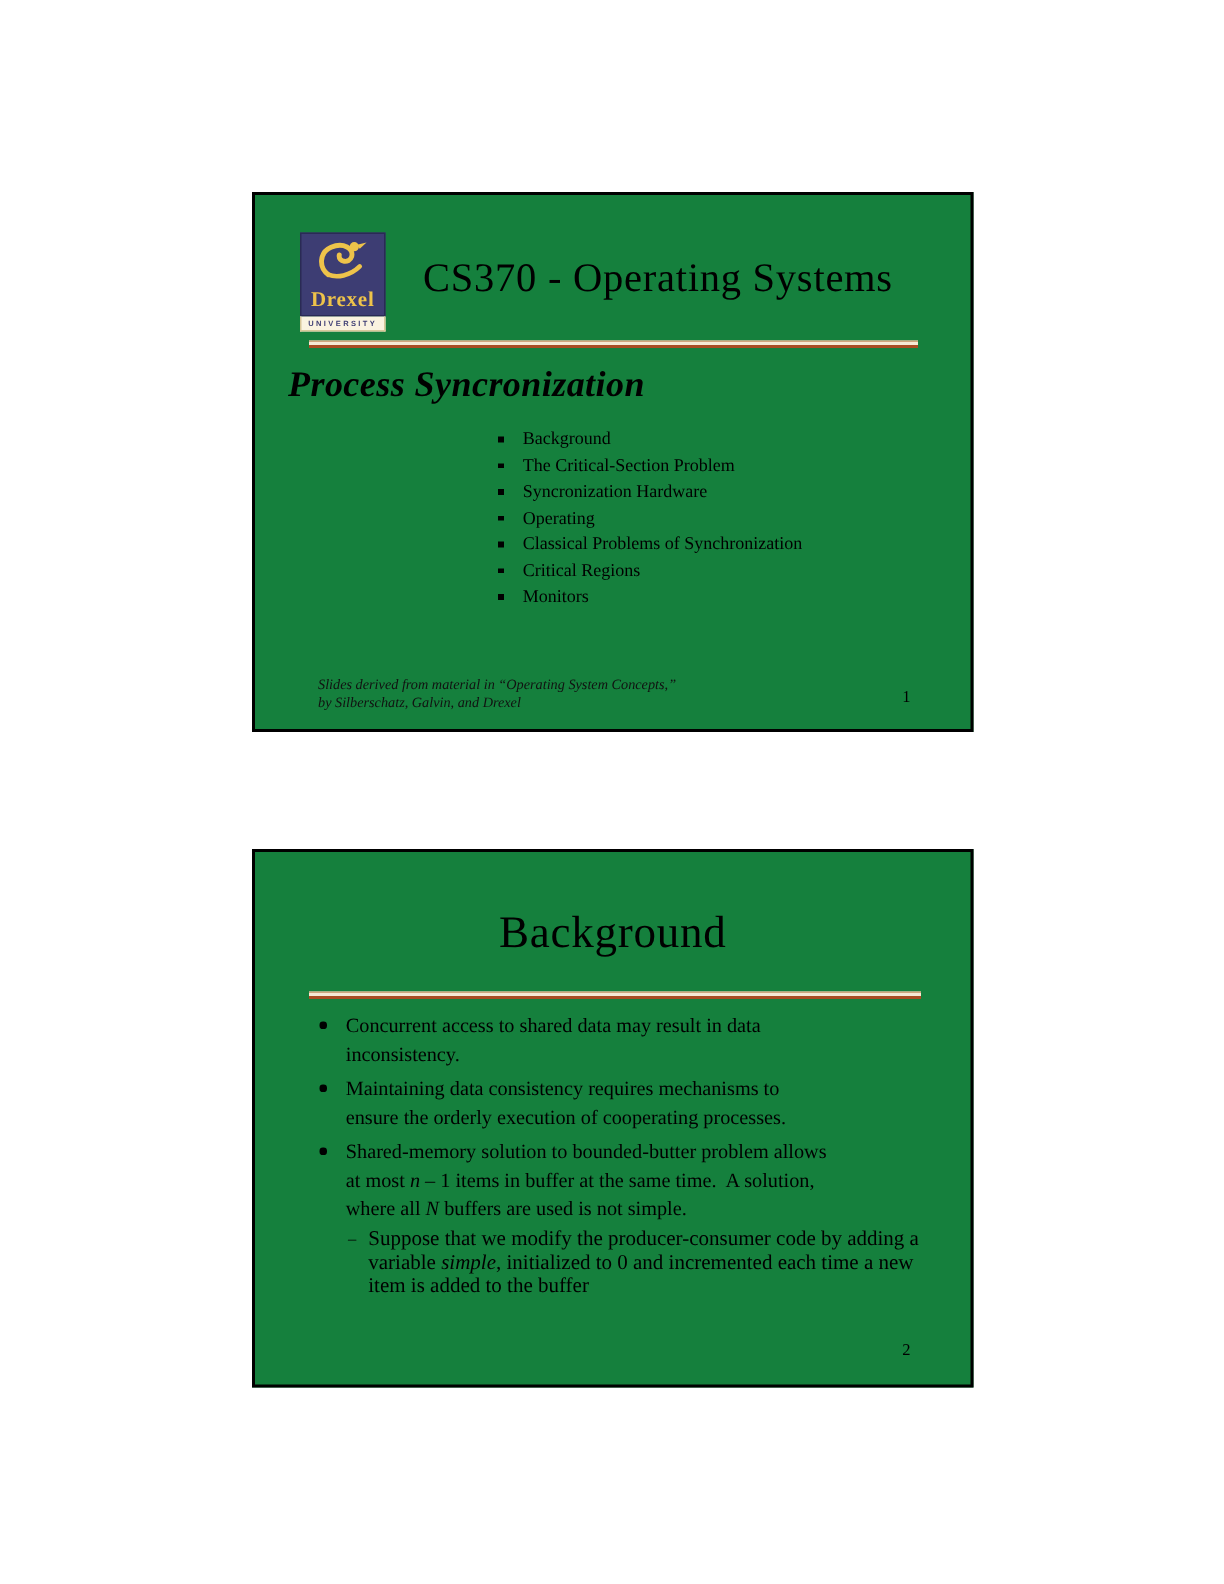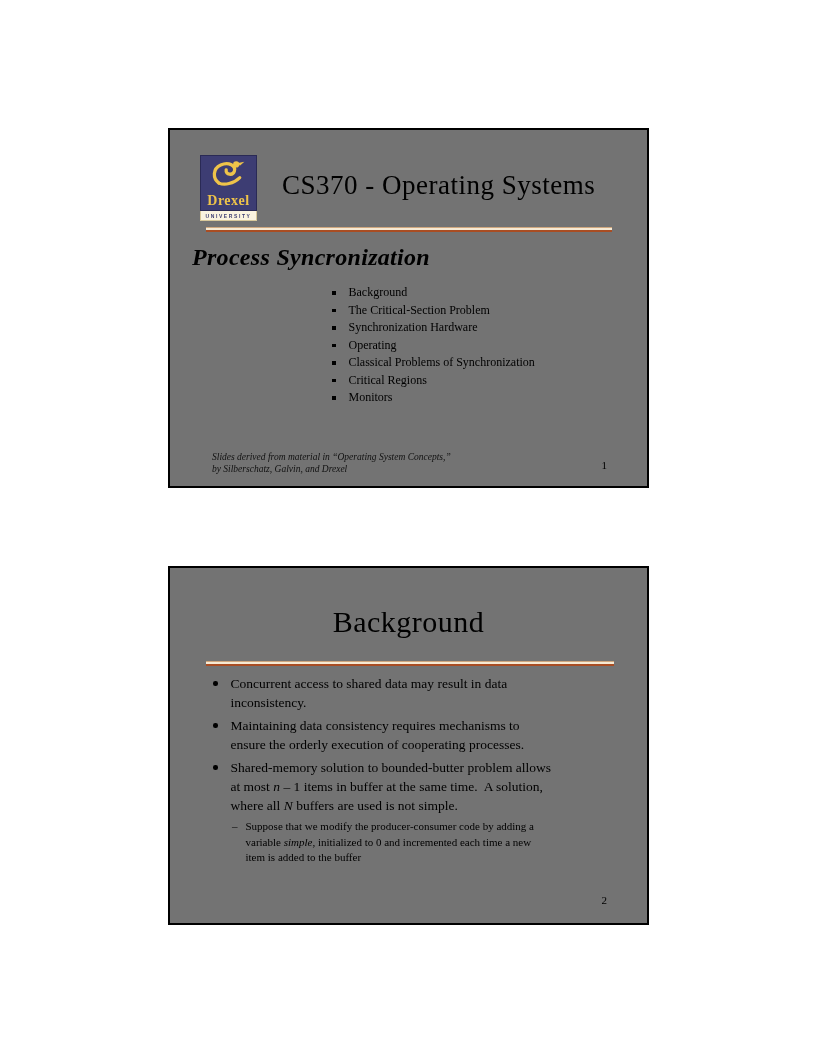--- a/index.html
+++ b/index.html
@@ -7,21 +7,21 @@
     width:816px;height:1056px;
     background:#ffffff;
     position:relative;
     font-family:"Liberation Serif","DejaVu Serif",serif;
     color:#000;
   }
   .slide{
     position:absolute;
     left:168px;
     width:481px;
-    background:#737373;
+    background:#15803d;
     border:2px solid #000;
     box-sizing:border-box;
     overflow:hidden;
   }
   #slide-1{top:128px;height:360px;}
   #slide-2{top:566px;height:359px;}
 
   
   .logo{position:absolute;left:30px;top:25px;width:57px;}
   .logo-square{
@@ -85,21 +85,21 @@
     flex:0 0 auto;width:4.5px;height:4.5px;border-radius:50%;background:#000;
     margin:7px 13px 0 3px;
   }
   .b-text{
     white-space:pre-wrap;font-size:13.5px;line-height:19px;max-width:400px;
   }
   .sub-item{display:flex;align-items:flex-start;margin-left:22px;}
   .dash-marker{
     flex:0 0 auto;font-size:11px;line-height:15.5px;margin-right:8px;
   }
-  .sub-text{font-size:11px;line-height:15.5px;max-width:375px;font-family:Liberation Serif, serif;}
+  .sub-text{font-size:14px;line-height:15.5px;max-width:375px;font-family:Liberation Serif, serif;}
   .it{font-style:italic;}
 </style>
 </head>
 <body>
 
 <div>
 
   <section class="slide" id="slide-1">
 
     <div class="logo">
@@ -125,21 +125,21 @@
       <li>
           <span class="sq-marker"></span>
           <span>Background</span>
         </li>
       <li>
           <span class="sq-marker"></span>
           <span>The Critical-Section Problem</span>
         </li>
       <li>
           <span class="sq-marker"></span>
-          <span>Synchronization Hardware</span>
+          <span>Syncronization Hardware</span>
         </li>
       <li>
           <span class="sq-marker"></span>
           <span>Operating</span>
         </li>
       <li>
           <span class="sq-marker"></span>
           <span>Classical Problems of Synchronization</span>
         </li>
       <li>

